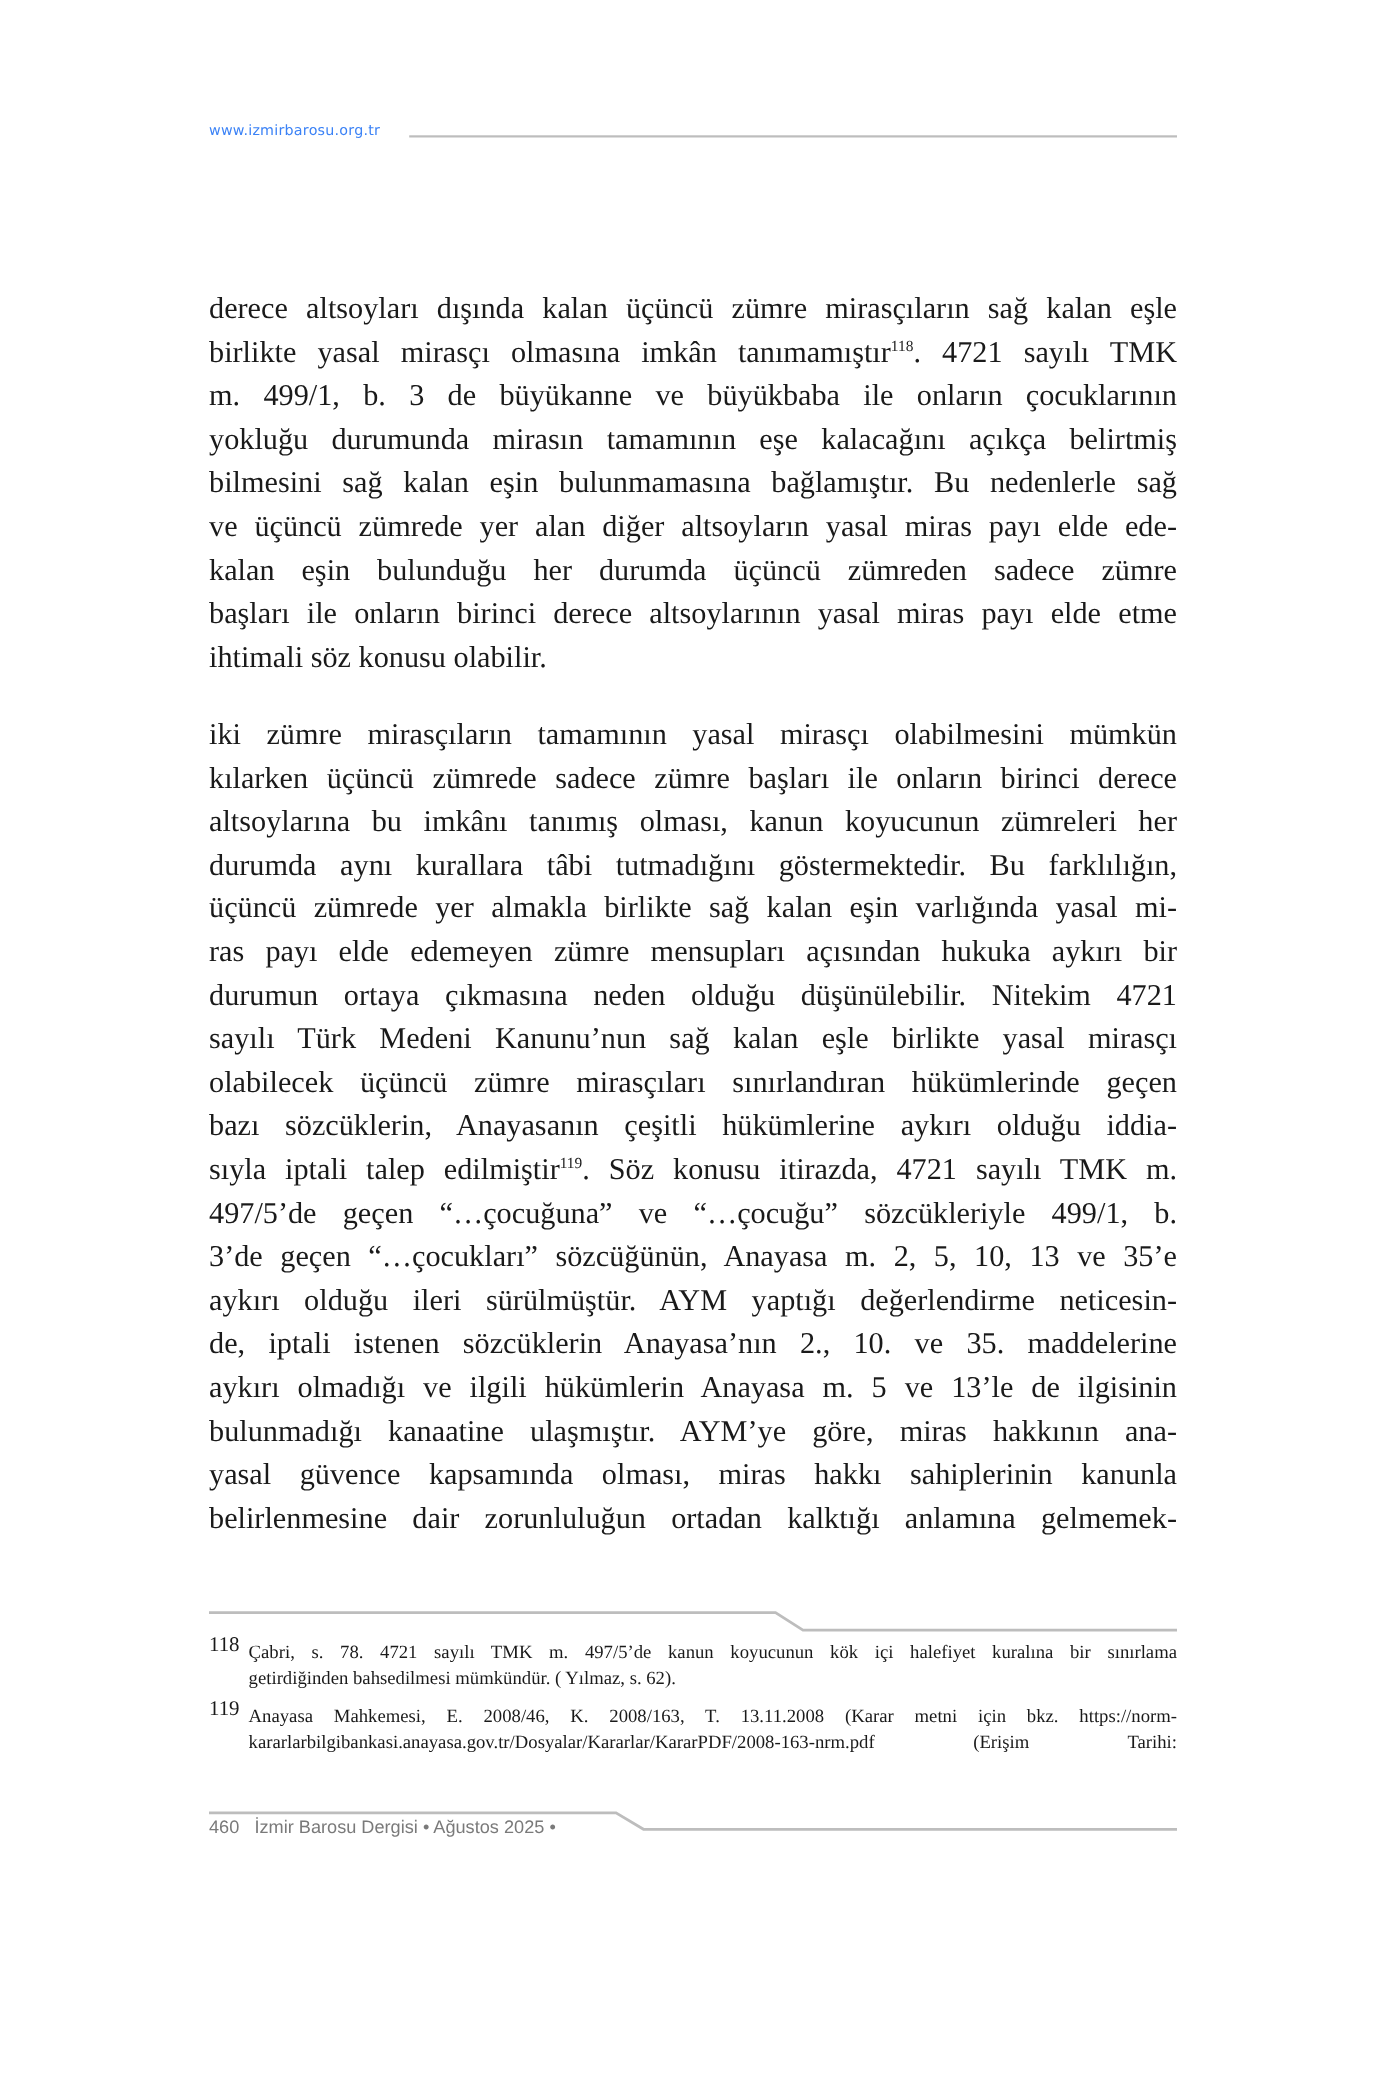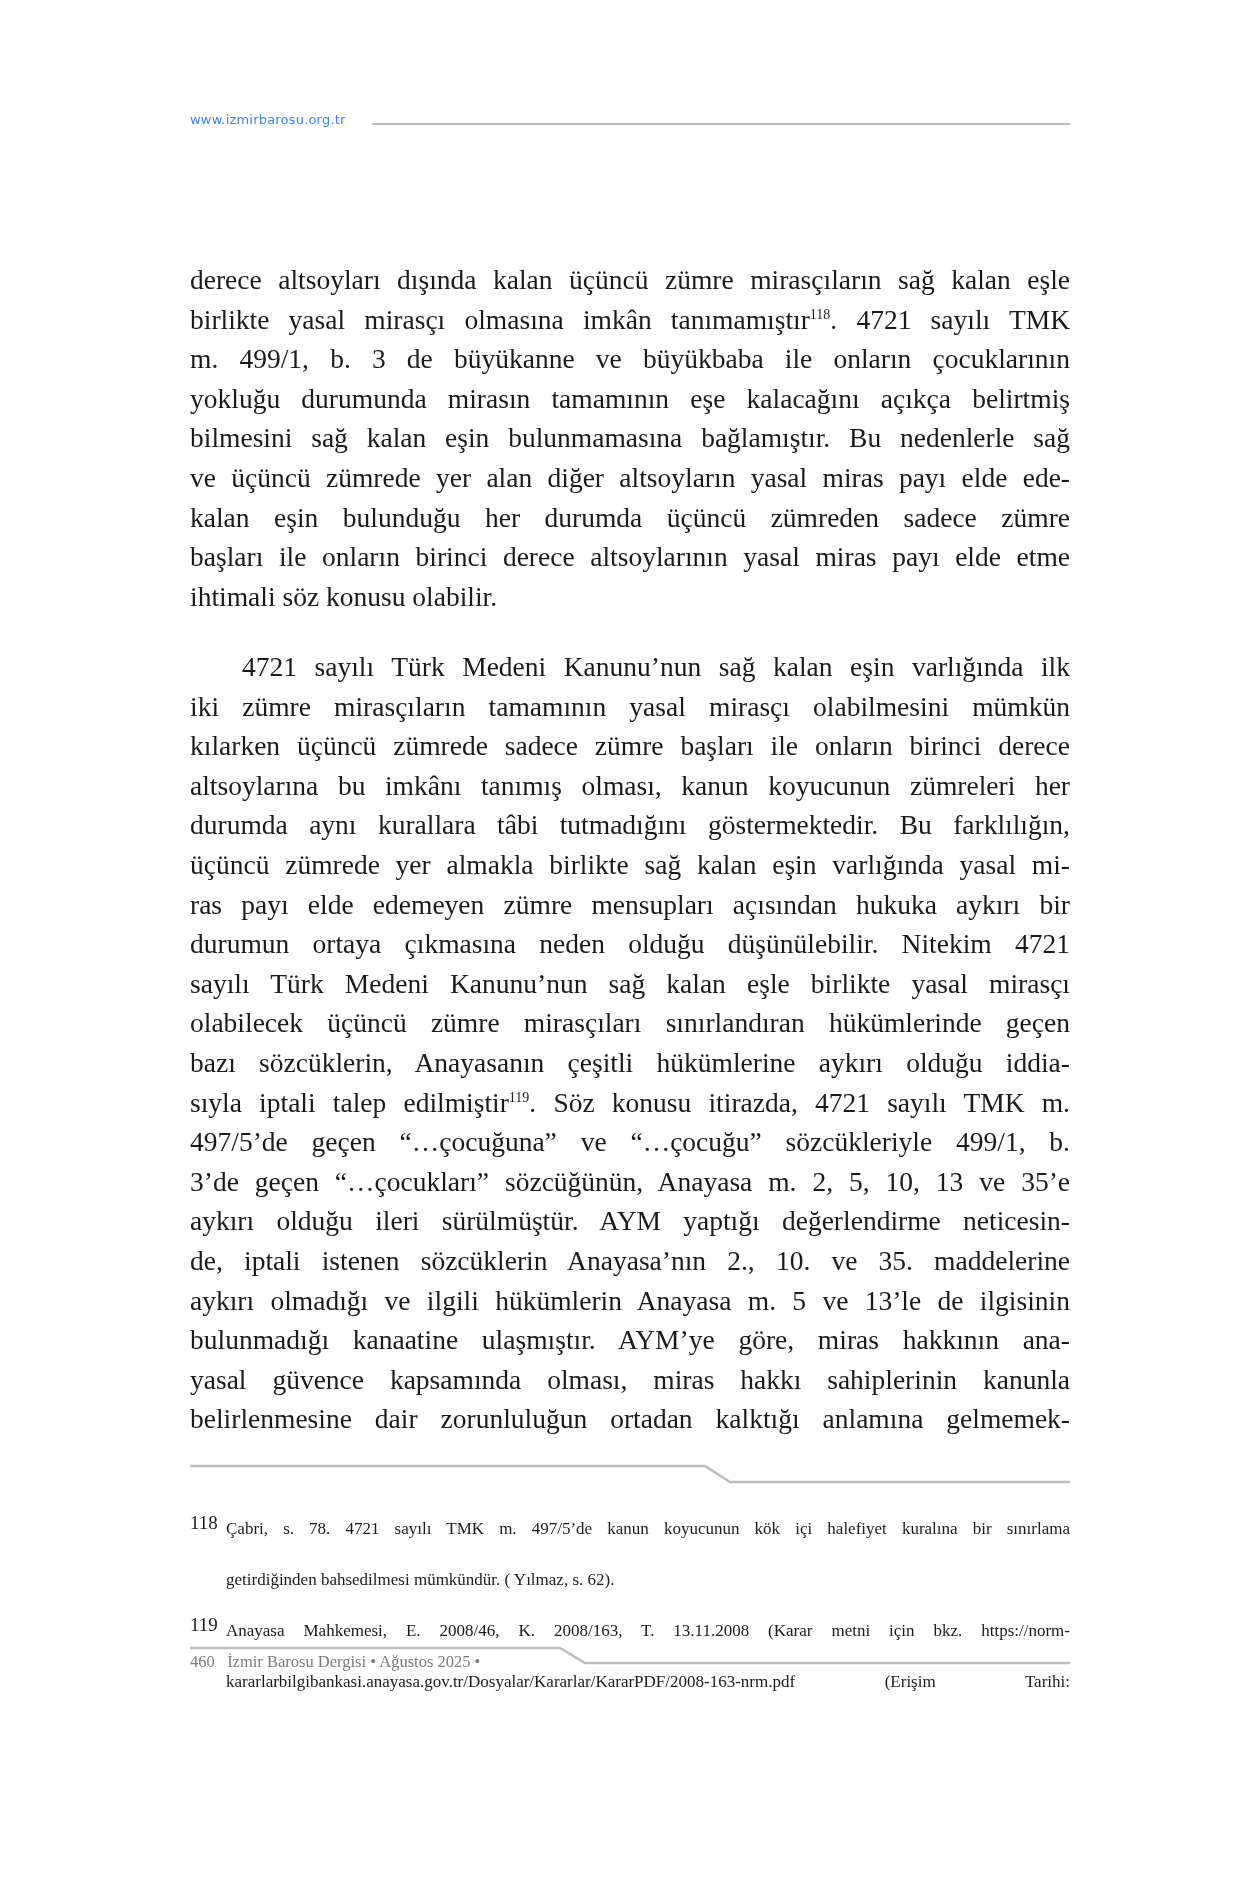--- a/index.html
+++ b/index.html
@@ -23,25 +23,25 @@
     sup.fn { font-size: 14px; vertical-align: super; line-height: 0; }
     .line { display: block; text-align: justify; text-align-last: justify; white-space: nowrap; }
     .line.last { text-align-last: left; }
     .footnotes {
       position: absolute; left: 190px; width: 880px; top: 1490px;
       font-family: "Liberation Serif", serif; font-size: 17px; line-height: 24px; color: #1a1a1a;
     }
     .fn-item { position: relative; padding-left: 36px; margin-bottom: 10px; }
     .fn-num { position: absolute; left: 0; top: -6px; font-size: 19px; }
     .fn-text { text-align: justify; }
-    .fn-line { display: block; text-align: justify; text-align-last: justify; white-space: nowrap; margin-top: 27px; }
+    .fn-line { display: block; text-align: justify; text-align-last: justify; white-space: nowrap; }
     .fn-line.last { text-align-last: left; }
     .footer-text {
       position: absolute; left: 190px; top: 1652px;
-      font-family: Liberation Serif, serif; font-size: 16.5px; color: #7a7a7a;
+      font-family: Liberation Sans, sans-serif; font-size: 16.5px; color: #7a7a7a;
     }
     svg.rule { position: absolute; left: 0; top: 0; }
   </style>
 </head>
 <body>
 
 <div class="header-url">www.izmirbarosu.org.tr</div>
 <div class="header-line"></div>
 
 <div class="body-text para1">
@@ -50,21 +50,20 @@
   <span class="line">m. 499/1, b. 3 de büyükanne ve büyükbaba ile onların çocuklarının</span>
   <span class="line">yokluğu durumunda mirasın tamamının eşe kalacağını açıkça belirtmiş</span>
   <span class="line">bilmesini sağ kalan eşin bulunmamasına bağlamıştır. Bu nedenlerle sağ</span>
   <span class="line">ve üçüncü zümrede yer alan diğer altsoyların yasal miras payı elde ede-</span>
   <span class="line">kalan eşin bulunduğu her durumda üçüncü zümreden sadece zümre</span>
   <span class="line">başları ile onların birinci derece altsoylarının yasal miras payı elde etme</span>
   <span class="line last">ihtimali söz konusu olabilir.</span>
 </div>
 
 <div class="body-text para2">
-  <span class="line" style="padding-left:52px">4721 sayılı Türk Medeni Kanunu’nun sağ kalan eşin varlığında ilk</span>
   <span class="line">iki zümre mirasçıların tamamının yasal mirasçı olabilmesini mümkün</span>
   <span class="line">kılarken üçüncü zümrede sadece zümre başları ile onların birinci derece</span>
   <span class="line">altsoylarına bu imkânı tanımış olması, kanun koyucunun zümreleri her</span>
   <span class="line">durumda aynı kurallara tâbi tutmadığını göstermektedir. Bu farklılığın,</span>
   <span class="line">üçüncü zümrede yer almakla birlikte sağ kalan eşin varlığında yasal mi-</span>
   <span class="line">ras payı elde edemeyen zümre mensupları açısından hukuka aykırı bir</span>
   <span class="line">durumun ortaya çıkmasına neden olduğu düşünülebilir. Nitekim 4721</span>
   <span class="line">sayılı Türk Medeni Kanunu’nun sağ kalan eşle birlikte yasal mirasçı</span>
   <span class="line">olabilecek üçüncü zümre mirasçıları sınırlandıran hükümlerinde geçen</span>
   <span class="line">bazı sözcüklerin, Anayasanın çeşitli hükümlerine aykırı olduğu iddia-</span>

